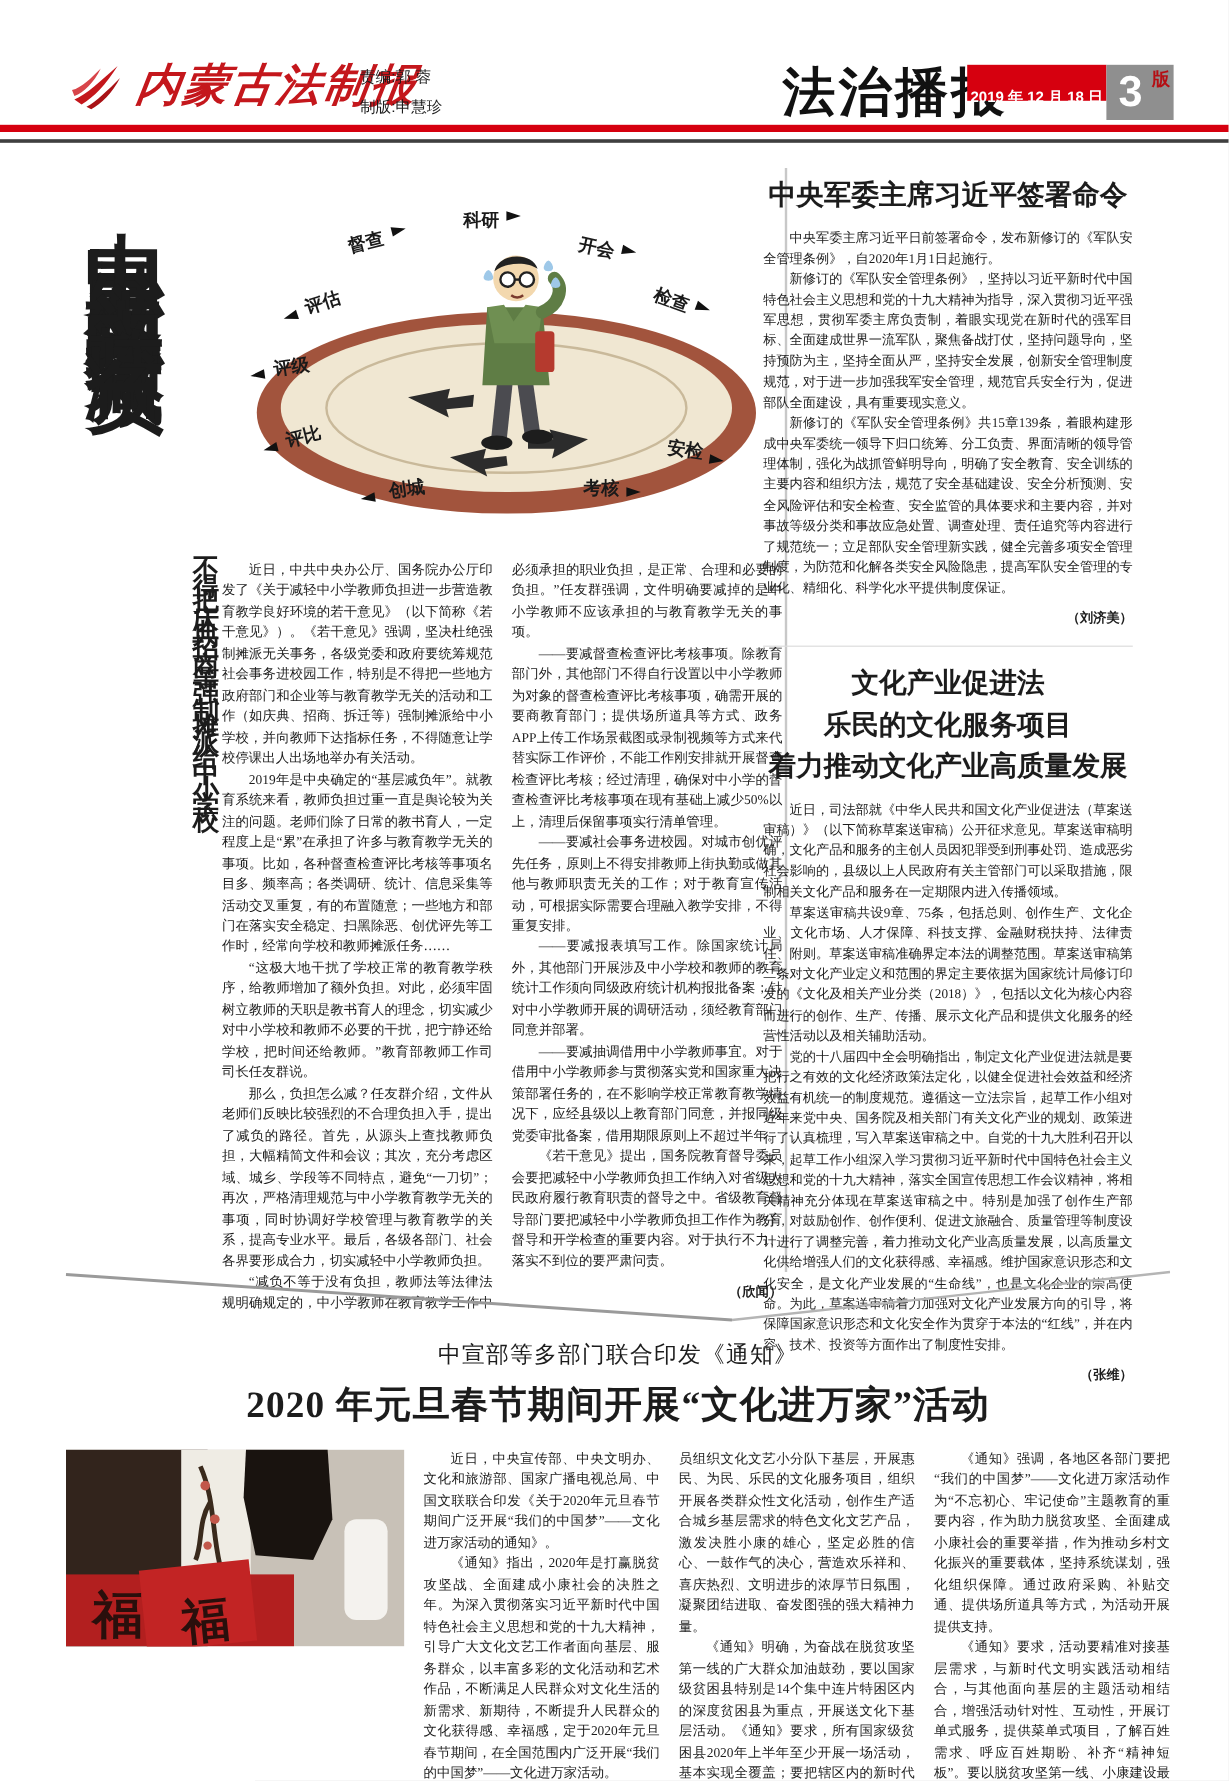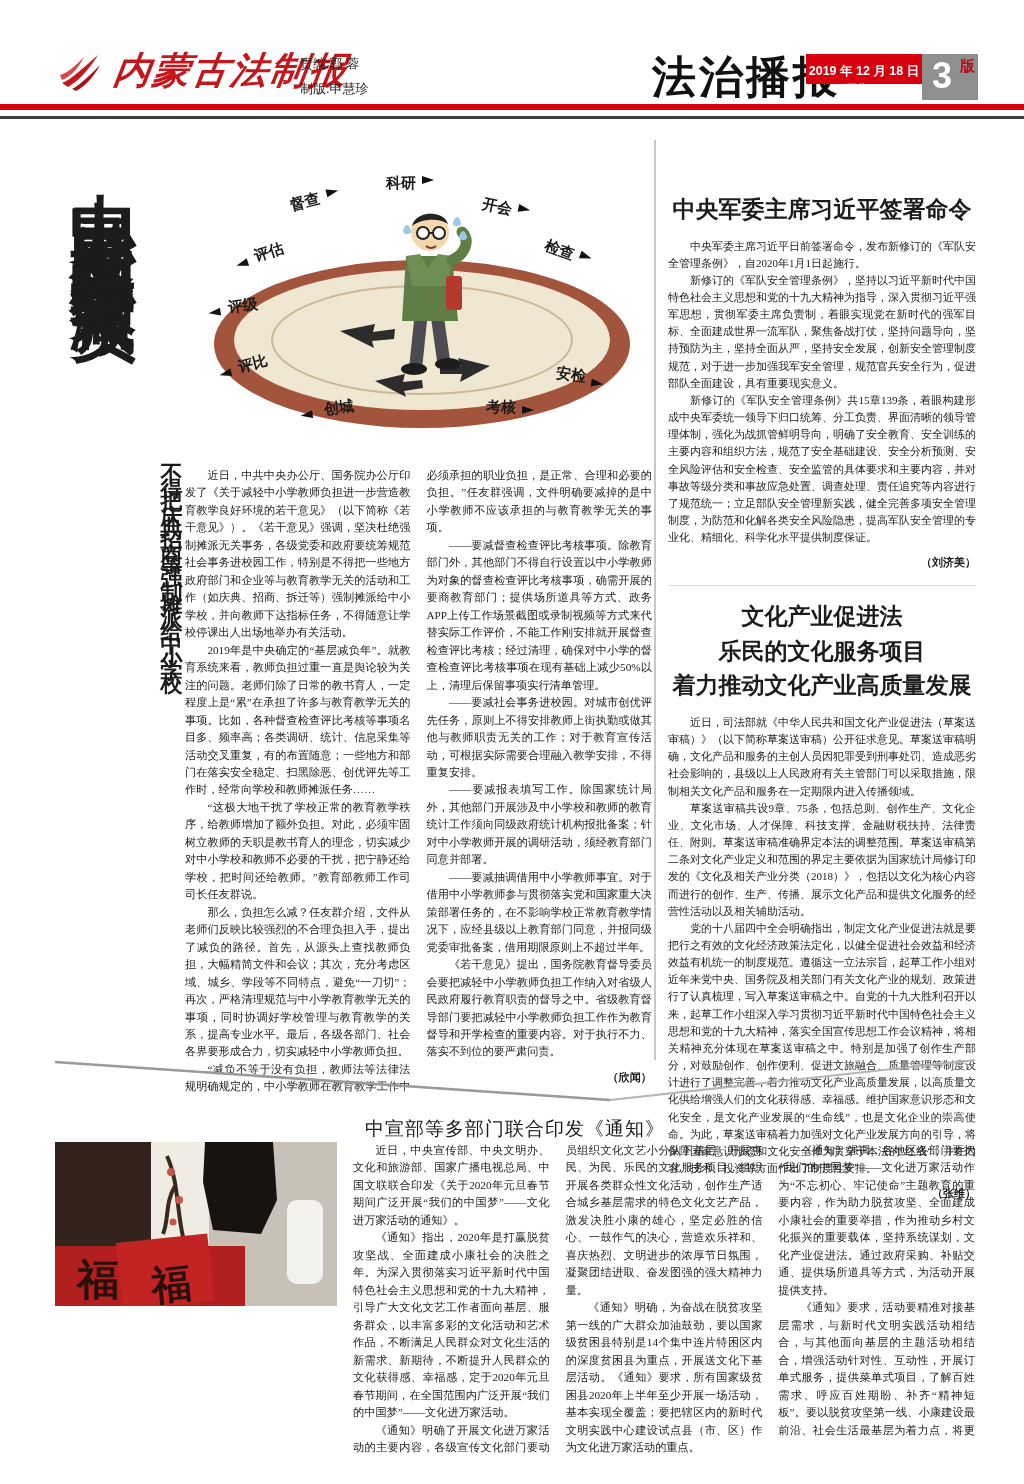--- a/index.html
+++ b/index.html
@@ -9,42 +9,42 @@
   .masthead{position:absolute;left:58px;top:46px;display:flex;align-items:center;gap:10px;}
   .logo-icon{width:46px;height:44px;}
   .masthead-title{color:#c4171c;font-size:37px;font-weight:bold;font-style:italic;
         transform:skewX(-8deg);letter-spacing:2px;white-space:nowrap;}
   .credits{position:absolute;left:300px;top:52px;font-size:13px;line-height:1.9;
         font-family:"Liberation Sans","DejaVu Sans",sans-serif;font-weight:normal;}
   .section-title{position:absolute;left:652px;top:48px;font-size:44px;font-weight:900;
         font-family:"Liberation Sans","DejaVu Sans",sans-serif;letter-spacing:3px;color:#111;}
   .date-box{position:absolute;left:806px;top:54px;width:116px;height:30px;background:#d6000f;
         color:#fff;text-align:center;font-size:12.5px;font-weight:bold;line-height:1.55;
-        font-family:"Liberation Sans","DejaVu Sans",sans-serif;padding-top:8px;box-sizing:border-box;}
+        font-family:"Liberation Sans","DejaVu Sans",sans-serif;padding-top:18px;box-sizing:border-box;}
   .pagenum-box{position:absolute;left:922px;top:54px;width:56px;height:46px;background:#8f8f8f;}
   .pagenum-box .num{position:absolute;left:0;top:1px;width:40px;text-align:center;color:#fff;
         font-size:36px;font-weight:bold;font-family:"Liberation Sans","DejaVu Sans",sans-serif;}
   .pagenum-box .ban{position:absolute;right:3px;top:3px;color:#b50e13;font-size:15px;font-weight:bold;}
   .rule-red{position:absolute;left:0;width:1024px;top:104px;height:6px;background:#d6000f;}
   .rule-dark{position:absolute;left:0;width:1024px;top:116px;height:3px;background:#3f3f3f;}
   
   .main-art{position:absolute;left:55px;top:134px;width:597px;height:948px;}
   .v-headline{position:absolute;left:0;top:6px;height:938px;writing-mode:vertical-rl;
         text-orientation:upright;font-size:66px;font-weight:bold;letter-spacing:8px;line-height:1.45;}
   .v-sub{position:absolute;left:102px;top:312px;height:640px;writing-mode:vertical-rl;
         text-orientation:upright;font-size:22px;font-weight:bold;letter-spacing:13px;line-height:1.3;}
   .art-zone{position:absolute;left:130px;top:0;width:467px;}
   .cartoon{display:block;width:458px;height:300px;margin:2px auto 12px auto;}
   .main-body{column-count:2;column-gap:16px;font-size:11.2px;line-height:1.56;
         text-align:justify;height:632px;overflow:hidden;margin-top:31px;}
   .main-body p{text-indent:2em;margin:0;}
   .byline{text-align:right;text-indent:0 !important;margin-top:8px !important;font-weight:bold;}
   
   .v-divider{position:absolute;left:654px;top:140px;width:2px;height:920px;background:#c8c8c8;}
-  .right-col{position:absolute;left:668px;top:142px;width:308px;margin-top:47px;}
+  .right-col{position:absolute;left:636px;top:142px;width:308px;}
   .r-title{text-align:center;font-size:23px;font-weight:bold;line-height:1.5;margin:4px 0 10px;}
   .r-title .tl{display:block;}
   .r-body{font-size:11px;line-height:1.56;text-align:justify;}
   .r-body p{text-indent:2em;margin:0;}
   .art-sep{height:14px;border-bottom:1px solid #ddd;margin-bottom:14px;}
   
   .fold-svg{position:absolute;left:0;top:1048px;width:1024px;height:64px;}
   
   .bottom-art{position:absolute;left:55px;top:1090px;width:920px;}
   .kicker{text-align:center;font-family:"Liberation Sans","DejaVu Sans",sans-serif;
@@ -214,20 +214,21 @@
     </div>
   </div>
 
   <svg class="fold-svg" viewBox="0 0 1024 64" preserveAspectRatio="none">
     <line x1="55" y1="14" x2="610" y2="52" stroke="#9a9a9a" stroke-width="2.5"></line>
     <line x1="610" y1="52" x2="975" y2="12" stroke="#b5b5b5" stroke-width="2"></line>
   </svg>
 
   <div class="bottom-art">
     <div class="kicker">中宣部等多部门联合印发《通知》</div>
+    <div class="b-headline">2020 年元旦春节期间开展“文化进万家”活动</div>
     <div class="b-row">
       <svg class="b-photo" viewBox="0 0 282 164">
         <rect x="0" y="0" width="282" height="164" fill="#c8c1b7"></rect>
         <rect x="0" y="0" width="118" height="164" fill="#32241c"></rect>
         <rect x="96" y="0" width="58" height="164" fill="#efece4"></rect>
         <path d="M112 14 C128 50 118 86 140 128 M120 44 C110 60 114 78 108 92" stroke="#3a2a1c" stroke-width="4" fill="none"></path>
         <circle cx="116" cy="30" r="4" fill="#c2574a"></circle>
           <circle cx="124" cy="58" r="4" fill="#c2574a"></circle>
         <circle cx="118" cy="80" r="3.5" fill="#c2574a"></circle>
           <circle cx="132" cy="100" r="4" fill="#c2574a"></circle>
@@ -237,21 +238,21 @@
         <rect x="64" y="96" width="92" height="68" fill="#c22424" transform="rotate(-6 110 130)"></rect>
         <text x="22" y="152" font-size="42" fill="#2a0f0c" font-weight="bold">福</text>
         <text x="96" y="156" font-size="40" fill="#2a0f0c" font-weight="bold" transform="rotate(-6 116 140)">福</text>
       </svg>
       <div class="b-body">
         <div>
             <p>近日，中央宣传部、中央文明办、文化和旅游部、国家广播电视总局、中国文联联合印发《关于2020年元旦春节期间广泛开展“我们的中国梦”——文化进万家活动的通知》。</p>
             <p>《通知》指出，2020年是打赢脱贫攻坚战、全面建成小康社会的决胜之年。为深入贯彻落实习近平新时代中国特色社会主义思想和党的十九大精神，引导广大文化文艺工作者面向基层、服务群众，以丰富多彩的文化活动和艺术作品，不断满足人民群众对文化生活的新需求、新期待，不断提升人民群众的文化获得感、幸福感，定于2020年元旦春节期间，在全国范围内广泛开展“我们的中国梦”——文化进万家活动。</p>
             <p>《通知》明确了开展文化进万家活动的主要内容，各级宣传文化部门要动员组织文化文艺小分队下基层，开展惠民、为民、乐民的文化服务项目，组织开展各类群众性文化活动，创作生产适合城乡基层需求的特色文化文艺产品，激发决胜小康的雄心，坚定必胜的信心、一鼓作气的决心，营造欢乐祥和、喜庆热烈、文明进步的浓厚节日氛围，凝聚团结进取、奋发图强的强大精神力量。</p>
             <p>《通知》明确，为奋战在脱贫攻坚第一线的广大群众加油鼓劲，要以国家级贫困县特别是14个集中连片特困区内的深度贫困县为重点，开展送文化下基层活动。《通知》要求，所有国家级贫困县2020年上半年至少开展一场活动，基本实现全覆盖；要把辖区内的新时代文明实践中心建设试点县（市、区）作为文化进万家活动的重点。</p>
-            <p>《通知》强调，各地区各部门要把“我们的中国梦”——文化进万家活动作为“不忘初心、牢记使命”主题教育的重要内容，作为助力脱贫攻坚、全面建成小康社会的重要举措，作为推动乡村文化振兴的重要载体，坚持系统谋划，文化产业促进法。通过政府采购、补贴交通、提供场所道具等方式，为活动开展提供支持。</p>
+            <p>《通知》强调，各地区各部门要把“我们的中国梦”——文化进万家活动作为“不忘初心、牢记使命”主题教育的重要内容，作为助力脱贫攻坚、全面建成小康社会的重要举措，作为推动乡村文化振兴的重要载体，坚持系统谋划，强化组织保障。通过政府采购、补贴交通、提供场所道具等方式，为活动开展提供支持。</p>
             <p>《通知》要求，活动要精准对接基层需求，与新时代文明实践活动相结合，与其他面向基层的主题活动相结合，增强活动针对性、互动性，开展订单式服务，提供菜单式项目，了解百姓需求、呼应百姓期盼、补齐“精神短板”。要以脱贫攻坚第一线、小康建设最前沿、社会生活最基层为着力点，将更好更多精神文化食粮送到广大百姓中间。</p>
           </div>
 
       </div>
     </div>
   </div>
 
 </div>
 
 </body></html>

